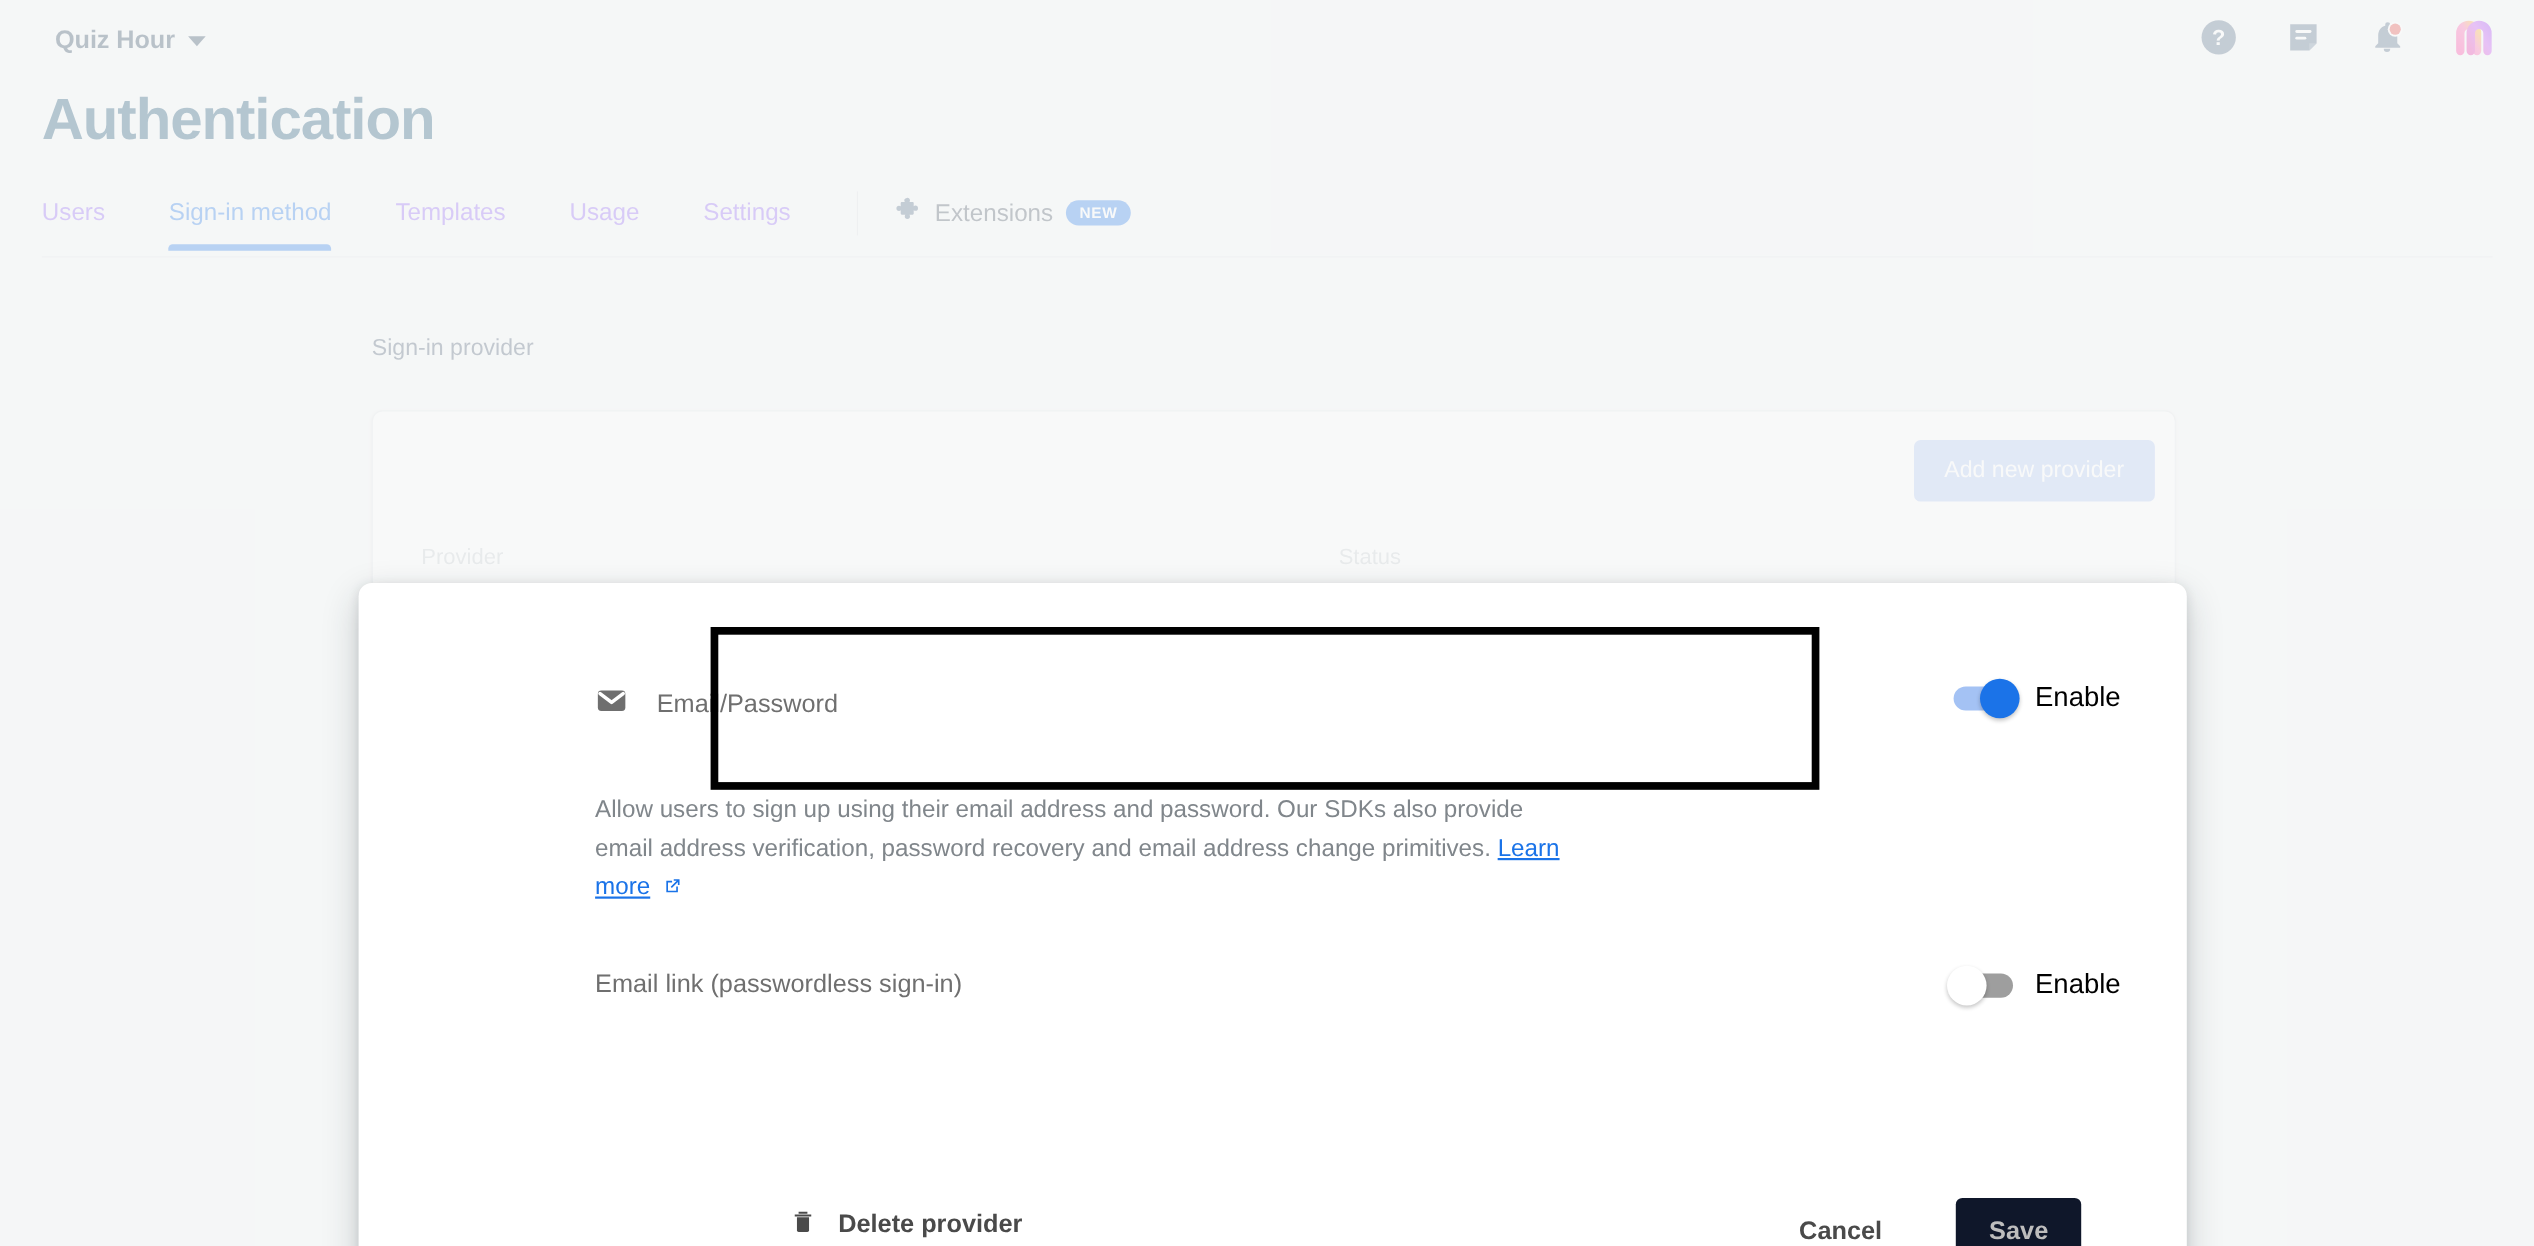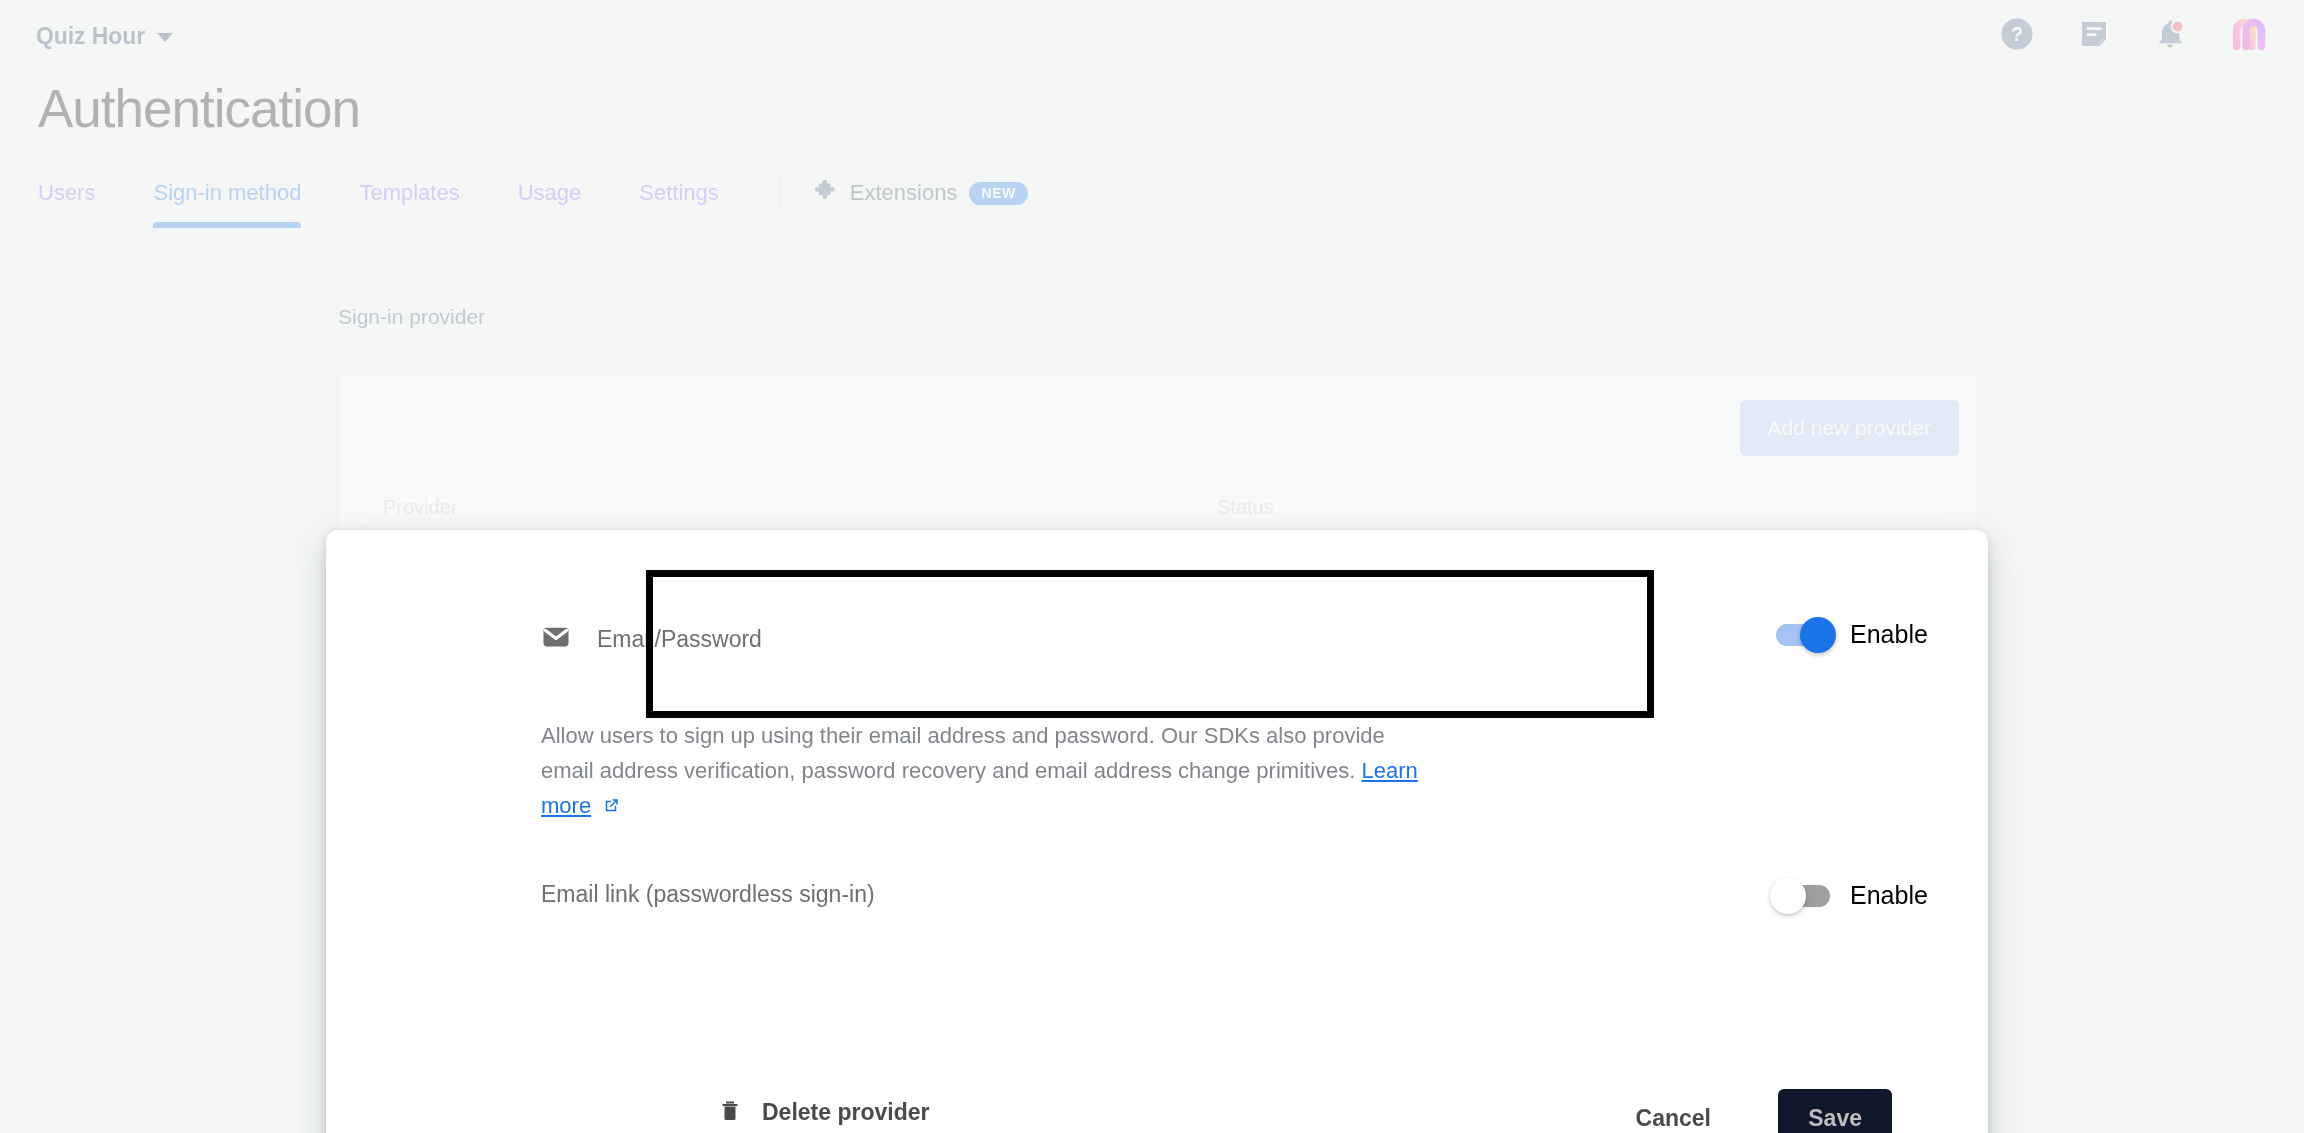--- a/index.html
+++ b/index.html
@@ -24,20 +24,21 @@
     height: 72px;
     display: flex;
     align-items: center;
     padding: 0 36px;
   }
   .project-selector {
     display: flex;
     align-items: center;
     gap: 12px;
     cursor: pointer;
+    margin-left: 14px;
   }
   .project-name {
     font-size: 23px;
     font-weight: 700;
     color: #1f3a55;
     letter-spacing: -0.1px;
   }
   .caret-down {
     width: 0; height: 0;
     border-left: 8px solid transparent;
@@ -52,22 +53,22 @@
     gap: 44px;
   }
   .ticon { cursor: pointer; display: block; }
 
   
   .page-title {
     position: absolute;
     top: 82px;
     left: 38px;
     font-size: 53px;
-    font-weight: 400;
-    color: #000000;
+    font-weight: 700;
+    color: #0c4a6e;
     letter-spacing: -1px;
     line-height: 1;
   }
 
   
   .tabbar {
     position: absolute;
     top: 172px;
     left: 0;
     width: 2304px;

